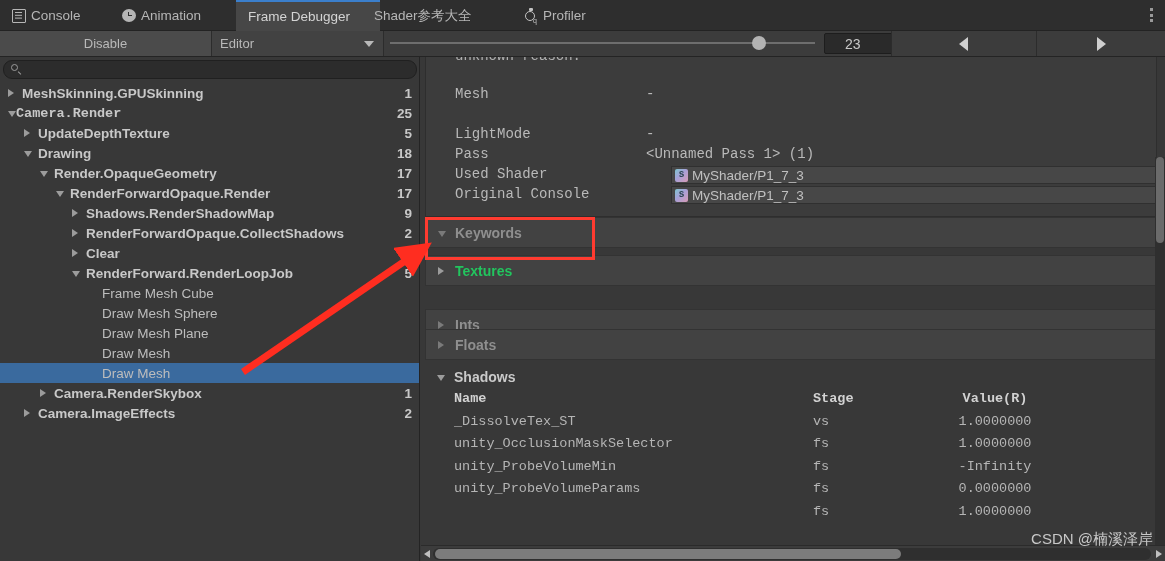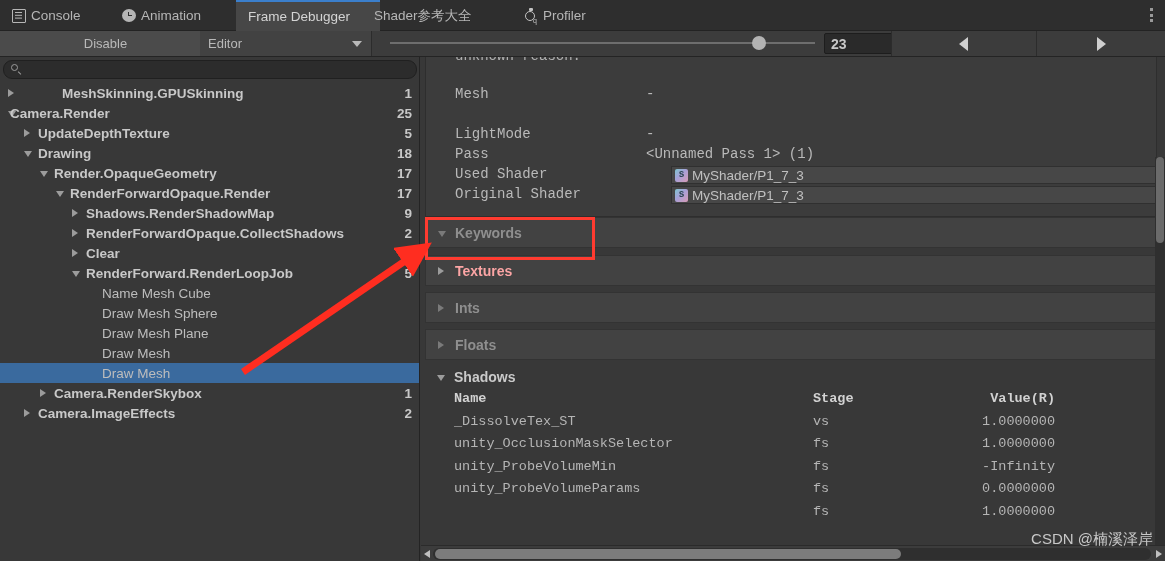--- a/index.html
+++ b/index.html
@@ -157,21 +157,21 @@
     display: flex;
     align-items: center;
     justify-content: center;
     font-size: 13px;
     color: #b9b9b9;
     box-sizing: border-box;
     cursor: pointer;
   }
   .tb-editor {
     position: absolute;
-    left: 200px; top: 0;
+    left: 212px; top: 0;
     width: 172px; height: 25px;
     background: #424242;
     border-right: 1px solid #2c2c2c;
     display: flex;
     align-items: center;
     font-size: 13px;
     color: #b9b9b9;
     padding-left: 8px;
     box-sizing: border-box;
     cursor: pointer;
@@ -205,26 +205,25 @@
   }
   .tb-num {
     position: absolute;
     left: 824px; top: 2px;
     width: 74px; height: 21px;
     background: #2a2a2a;
     border: 1px solid #1d1d1d;
     border-radius: 2px;
     display: flex;
     align-items: center;
-    padding-left: 6px;
+    padding-left: 20px;
     font-size: 14px;
     color: #c8c8c8;
     box-sizing: border-box;
     cursor: text;
-    font-weight: bold;
   }
   .tb-nav {
     position: absolute;
     top: 0; height: 25px;
     display: flex;
     align-items: center;
     justify-content: center;
     background: #3c3c3c;
     border-left: 1px solid #2c2c2c;
     cursor: pointer;
@@ -441,21 +440,21 @@
   .foldout .fico {
     position: absolute;
     left: 12px;
     width: 0; height: 0;
   }
   .foldout .flabel {
     position: absolute;
     left: 29px;
     font-size: 14px;
     font-weight: bold;
-    color: #fca5a5;
+    color: #22c55e;
   }
   .foldout.dim .flabel { color: #8f8f8f; font-weight: bold; }
   .foldout.dim .fico { opacity: 0.62; }
 
   .redbox {
     position: absolute;
     left: 425px;
     top: 217px;
     width: 170px;
     height: 43px;
@@ -502,21 +501,21 @@
   .vrow {
     position: relative;
     height: 22.5px;
     white-space: nowrap;
   }
   .vrow.hdr { font-weight: bold; color: #d2d2d2; text-decoration: underline; }
   .vrow span { position: absolute; color: #b5b5b5; }
   .vrow.hdr span { color: #d2d2d2; }
   .c-name  { left: 29px; }
   .c-stage { left: 388px; }
-  .c-valr  { left: 510px; text-align: right; width: 120px; }
+  .c-valr  { left: 510px; text-align: center; width: 120px; }
   .c-valg  { left: 700px; text-align: right; width: 120px; }
 
   
   .vscroll {
     position: absolute;
     right: 0px; top: 100px;
     width: 10px; height: 404px;
     background: #2f2f2f;
   }
   .vscroll .thumb {
@@ -649,26 +648,26 @@
   </div>
 
   <div class="leftpanel">
     <div class="searchbar">
       <span class="mag"></span>
       <span class="search-input-text"></span>
     </div>
     <div class="tree" id="tree-container">
         <div class="trow bold">
           <span class="arrow arrow-right" style="left: 8px; top: 6px;"></span>
-          <span class="tlabel" style="left: 22px; margin-left: 40px;">MeshSkinning.GPUSkinning</span>
+          <span class="tlabel" style="left: 22px;">MeshSkinning.GPUSkinning</span>
           <span class="tcount">1</span>
         </div>
         <div class="trow bold">
           <span class="arrow arrow-down" style="left: 8px; top: 8px;"></span>
-          <span class="tlabel" style="left: 10px;">Camera.Render</span>
+          <span class="tlabel" style="left: 16px; font-family: Liberation Mono, monospace;">Camera.Render</span>
           <span class="tcount">25</span>
         </div>
         <div class="trow bold">
           <span class="arrow arrow-right" style="left: 24px; top: 6px;"></span>
           <span class="tlabel" style="left: 38px;">UpdateDepthTexture</span>
           <span class="tcount">5</span>
         </div>
         <div class="trow bold">
           <span class="arrow arrow-down" style="left: 24px; top: 8px;"></span>
           <span class="tlabel" style="left: 38px;">Drawing</span>
@@ -698,21 +697,21 @@
           <span class="arrow arrow-right" style="left: 72px; top: 6px;"></span>
           <span class="tlabel" style="left: 86px;">Clear</span>
           <span class="tcount">1</span>
         </div>
         <div class="trow bold">
           <span class="arrow arrow-down" style="left: 72px; top: 8px;"></span>
           <span class="tlabel" style="left: 86px;">RenderForward.RenderLoopJob</span>
           <span class="tcount">5</span>
         </div>
         <div class="trow leaf">
-          <span class="tlabel" style="left: 102px;">Name Mesh Cube</span>
+          <span class="tlabel" style="left: 102px;">Frame Mesh Cube</span>
         </div>
         <div class="trow leaf">
           <span class="tlabel" style="left: 102px;">Draw Mesh Sphere</span>
         </div>
         <div class="trow leaf">
           <span class="tlabel" style="left: 102px;">Draw Mesh Plane</span>
         </div>
         <div class="trow leaf">
           <span class="tlabel" style="left: 102px;">Draw Mesh</span>
         </div>
@@ -754,39 +753,39 @@
 
       <div class="drow" style="top:109px;">
         <span class="dk">Used Shader</span>
         <span class="objfield" style="top:0px;">
           <span class="shader-ico"></span>
           <span class="objtext">MyShader/P1_7_3</span>
         </span>
       </div>
 
       <div class="drow" style="top:129px;">
-        <span class="dk">Original Shader</span>
+        <span class="dk">Original Console</span>
         <span class="objfield" style="top:0px;">
           <span class="shader-ico"></span>
           <span class="objtext">MyShader/P1_7_3</span>
         </span>
       </div>
     </div>
 
     <div class="foldout dim" style="top:160px;">
       <span class="fico arrow-down" style="top:13px;"></span>
       <span class="flabel">Keywords</span>
     </div>
 
     <div class="foldout" style="top:198px;">
       <span class="fico arrow-right" style="top:11px;"></span>
       <span class="flabel">Textures</span>
     </div>
 
-    <div class="foldout dim" style="top:235px;">
+    <div class="foldout dim" style="top:252px;">
       <span class="fico arrow-right" style="top:11px;"></span>
       <span class="flabel">Ints</span>
     </div>
 
     <div class="foldout dim" style="top:272px;">
       <span class="fico arrow-right" style="top:11px;"></span>
       <span class="flabel">Floats</span>
     </div>
 
     <div class="vectors-block" style="top:310px;">

